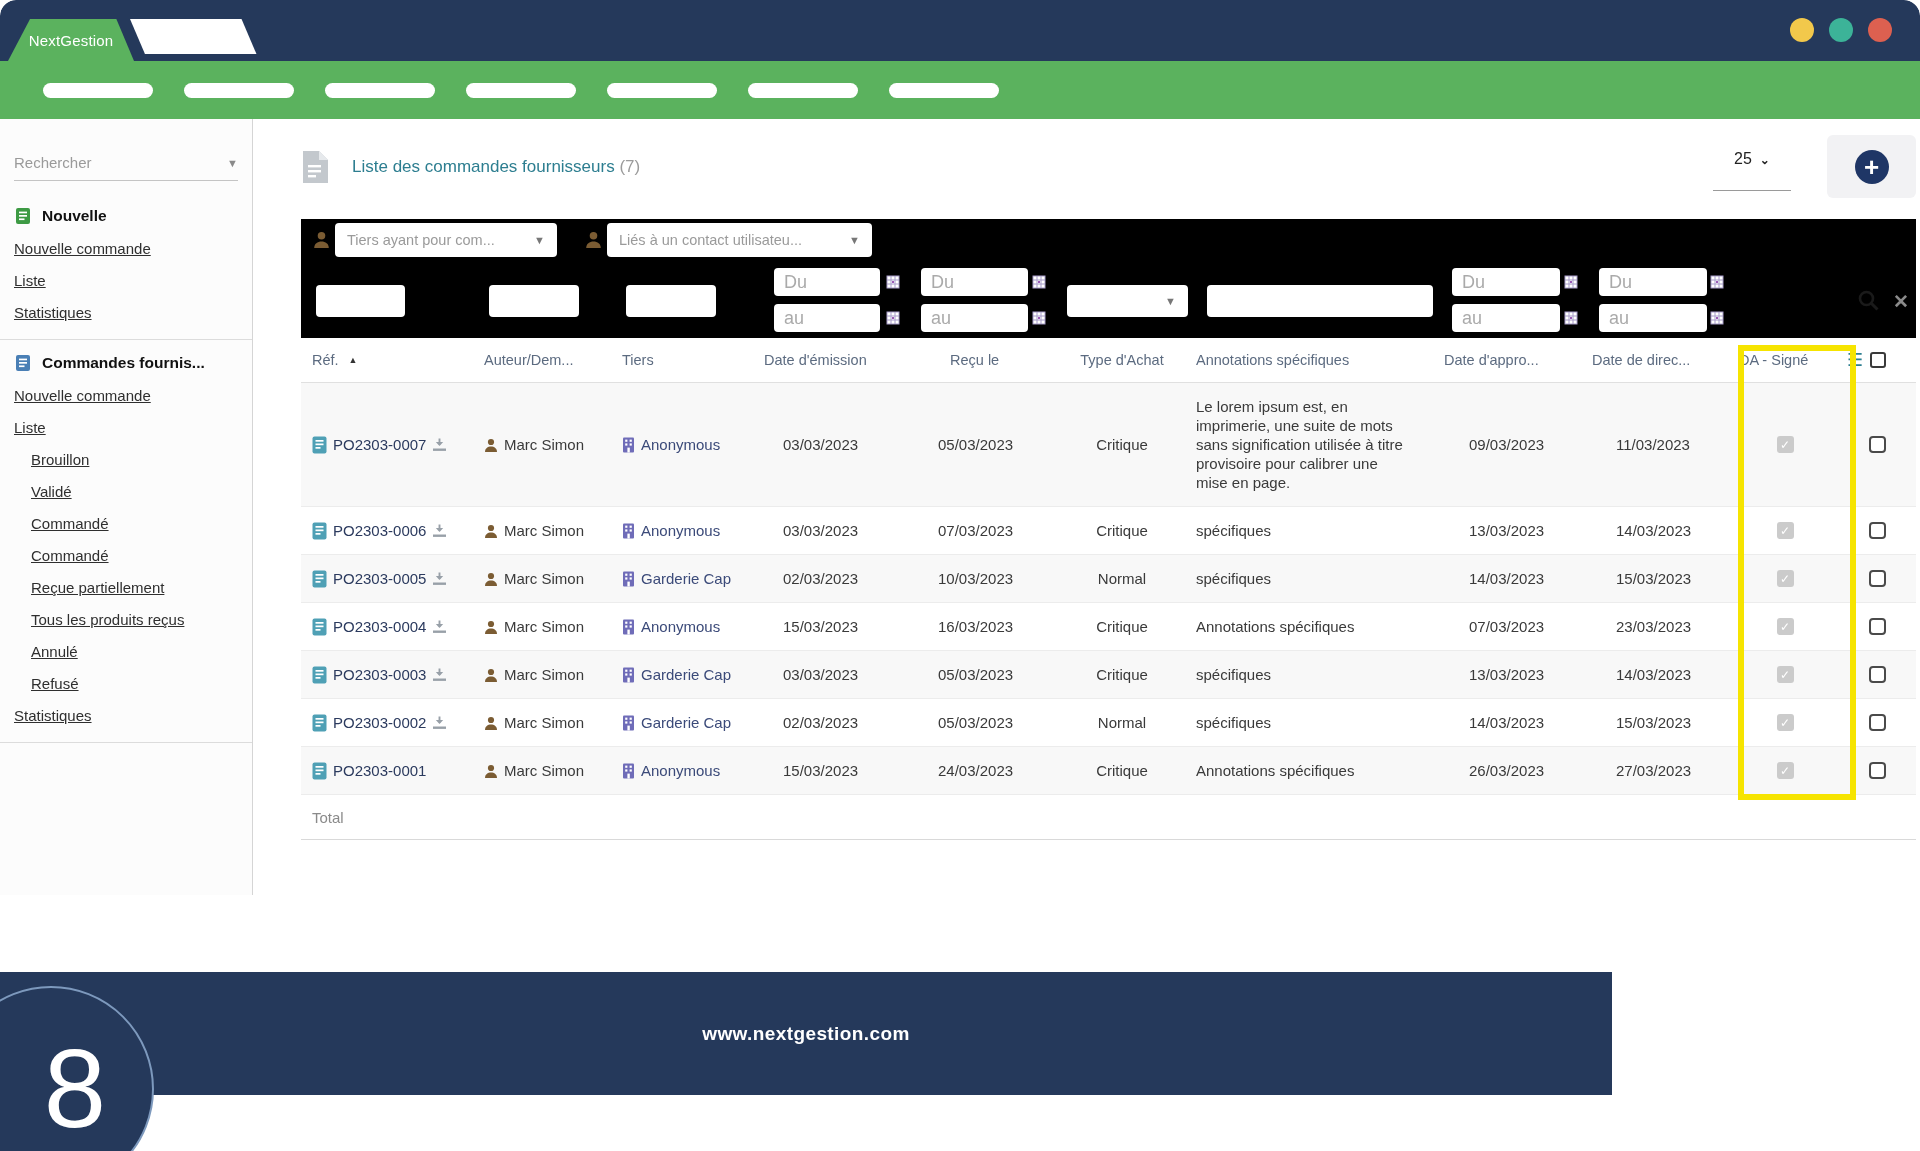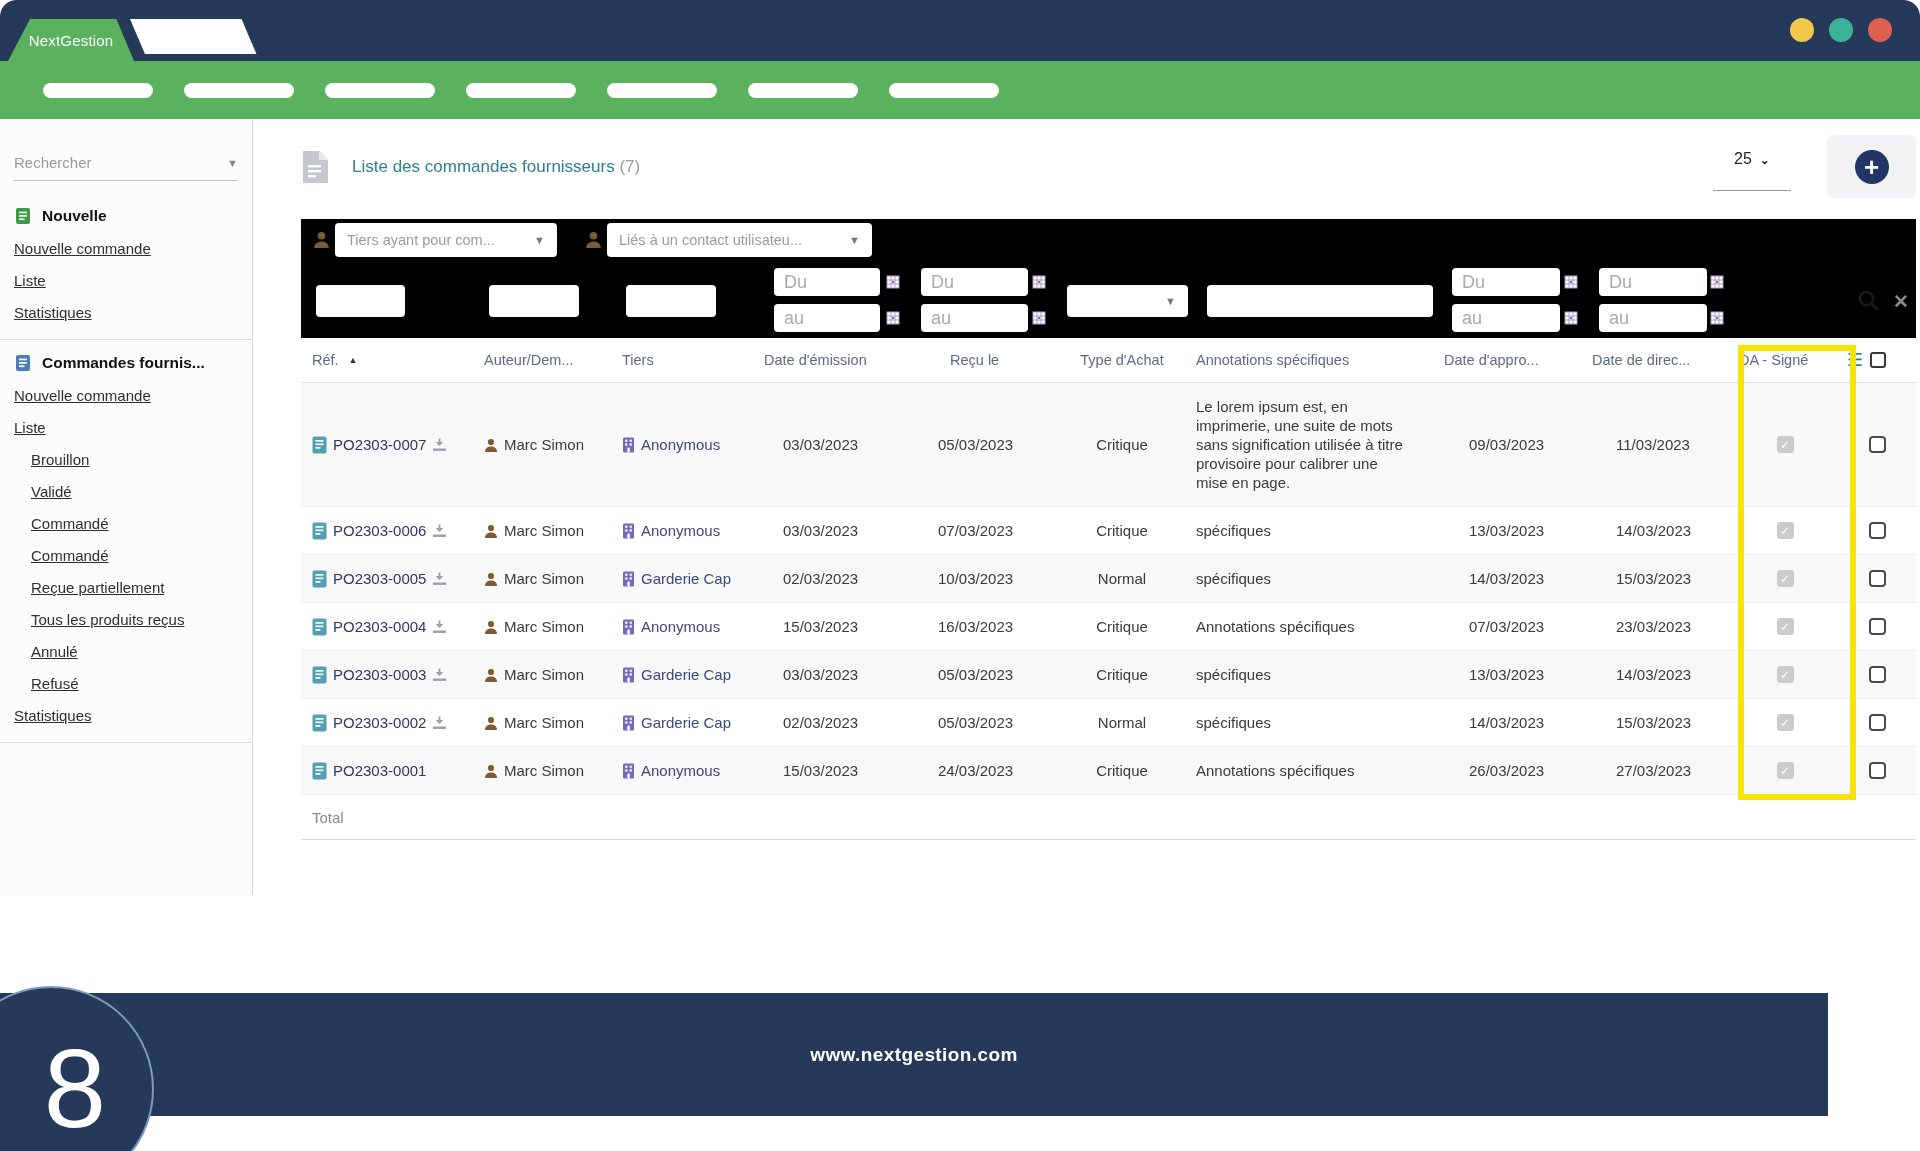--- a/index.html
+++ b/index.html
@@ -94,21 +94,21 @@
   .chk-gray{width:17px;height:17px;background:#cbcbcb;border-radius:3px;color:#fff;font-size:12px;
             display:flex;align-items:center;justify-content:center;}
   .chk-empty{display:block;width:17px;height:17px;border:2px solid #4a4a4a;border-radius:4px;
              background:#fff;margin-left:28px;cursor:pointer;}
   .total-row{display:flex;align-items:center;height:45px;color:#8a8a8a;font-size:15px;
              padding-left:11px;border-bottom:1px solid #d9d9d9;background:#fff;}
   .highlight{position:absolute;left:1437px;top:226px;width:118px;height:455px;
              border:6px solid #f6e400;z-index:5;pointer-events:none;}
 
   
-  .footer-band{position:absolute;left:0;top:993px;width:1828px;height:123px;background:#25395b;
+  .footer-band{position:absolute;left:0;top:972px;width:1612px;height:123px;background:#25395b;
                display:flex;align-items:center;justify-content:center;}
   .footer-band span{color:#fff;font-size:19px;font-weight:bold;letter-spacing:.4px;}
   .badge-circle{position:absolute;left:-52px;top:986px;width:206px;height:206px;border-radius:50%;
                 background:#25395b;border:2px solid #7d99bd;z-index:6;
                 display:flex;align-items:center;justify-content:center;}
   .badge-circle span{color:#fff;font-size:112px;margin-left:48px;line-height:1;}
 </style>
 </head>
 <body>
 

